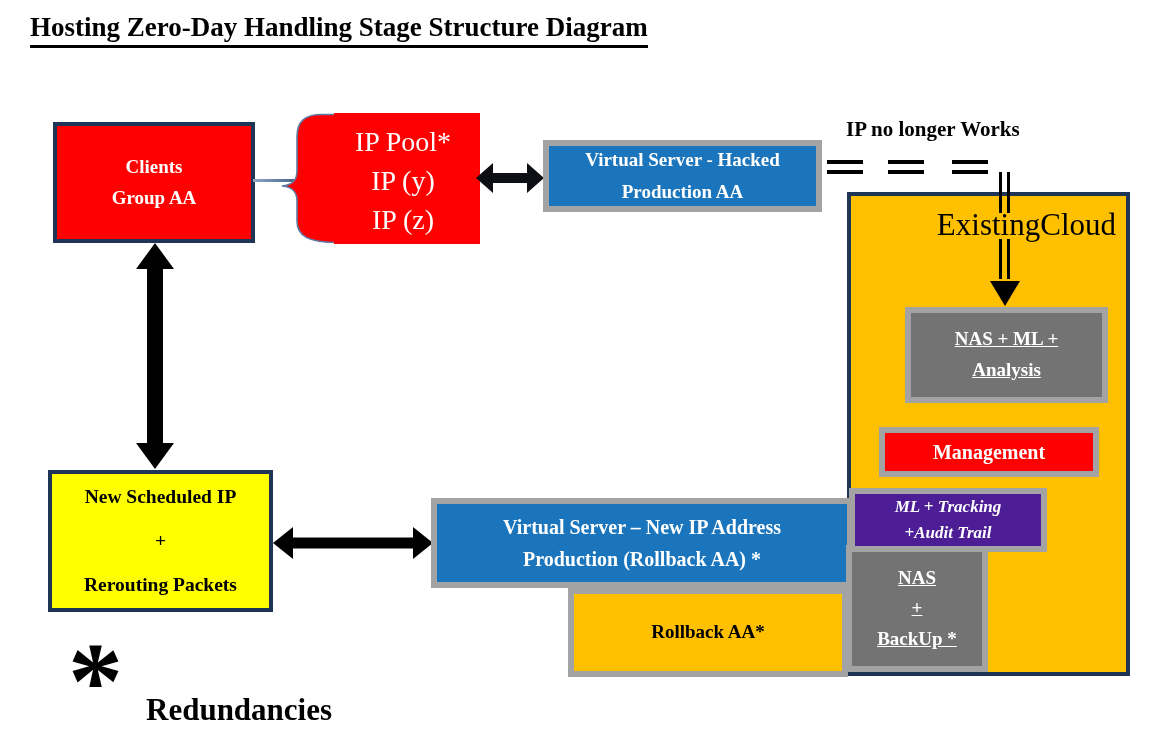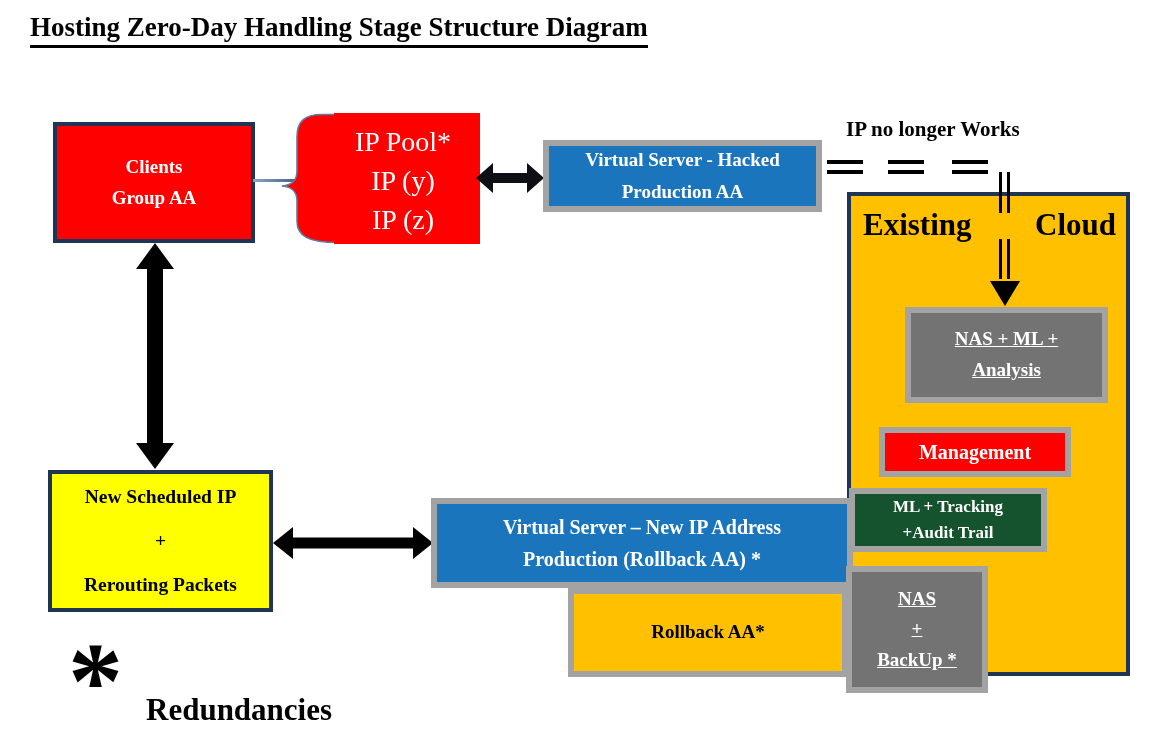--- a/index.html
+++ b/index.html
@@ -14,21 +14,21 @@
     text-align:center; font-weight:bold; line-height:1.62;
   }
   .navy-border{border:6px solid #a3a3a3;}
   .navy-border-thick{border:4px solid #1F3555;}
   
   .fill-red{background:#FE0000;color:#fff;}
   .fill-darkred{background:#737373;color:#fff;text-decoration:underline;}
   .fill-blue{background:#1B75BC;color:#fff;}
   .fill-gold{background:#FFC000;color:#000;}
   .fill-yellow{background:#FFFF00;color:#000;gap:14px;}
-  .fill-green{background:#14532d;color:#fff;}
+  .fill-green{background:#4c1d95;color:#fff;font-style:italic;}
 
   #title{
     left:30px; top:12px; font-size:27px; font-weight:bold; color:#000;
     border-bottom:3px solid #000; padding-bottom:2px; white-space:nowrap;
   }
   #clients-box{left:53px; top:122px; width:202px; height:121px; font-size:19px;}
   #connector-line{left:253px; top:179px; width:47px; height:3px;
      background:linear-gradient(to right,#8FA6C4,#3D5A86); z-index:0;}
   #ip-pool{left:280px; top:113px; width:200px; height:131px;}
   #ip-pool-text{
@@ -44,26 +44,26 @@
   .vdash{position:absolute; width:11px; box-sizing:border-box;
      border-left:3px solid #000; border-right:3px solid #000; z-index:5;}
   #dash-arrowhead{
     position:absolute; left:990px; top:281px; width:0; height:0; z-index:5;
     border-left:15px solid transparent; border-right:15px solid transparent;
     border-top:25px solid #000;
   }
 
   #cloud-box{left:847px; top:192px; width:283px; height:484px; z-index:1;
      justify-content:flex-start; align-items:stretch;}
-  #cloud-title{display:flex; justify-content:space-between;
-     padding:4px 10px 0 12px; font-size:31px; font-weight:bold; color:#000;}
+  #cloud-title{display:flex; justify-content:flex-end;
+     padding:4px 10px 0 12px; font-size:31px; font-weight:normal; color:#000;}
   #nas-ml-box{left:905px; top:307px; width:203px; height:96px; font-size:19px; z-index:2;}
-  #management-box{left:879px; top:427px; width:192px; height:50px; font-size:20px; z-index:2;}
+  #management-box{left:879px; top:427px; width:220px; height:50px; font-size:20px; z-index:2;}
   #ml-tracking-box{left:849px; top:488px; width:198px; height:64px; font-size:17px; line-height:1.55; z-index:5;}
-  #nas-backup-box{left:846px; top:566px; width:142px; height:127px; font-size:19px; line-height:1.58; z-index:4;}
+  #nas-backup-box{left:846px; top:545px; width:142px; height:127px; font-size:19px; line-height:1.58; z-index:4;}
 
   #new-scheduled-box{left:48px; top:470px; width:225px; height:142px; font-size:19.5px; line-height:1.55;}
   #vs-new-box{left:431px; top:498px; width:422px; height:90px; font-size:20px; line-height:1.62; z-index:2;}
   #rollback-box{left:568px; top:588px; width:280px; height:89px; font-size:19px; line-height:1.7; z-index:3;}
 
   #legend{left:68px; top:640px; width:400px; height:108px;}
   #legend-symbol{position:absolute; left:0; top:-14px; font-size:110px; font-weight:bold;
      color:#000; line-height:1; font-family:"Liberation Serif",serif;}
   #legend-label{position:absolute; left:78px; top:44px; font-size:31px; font-weight:bold; color:#000; white-space:nowrap;margin-top:8px;}
 

